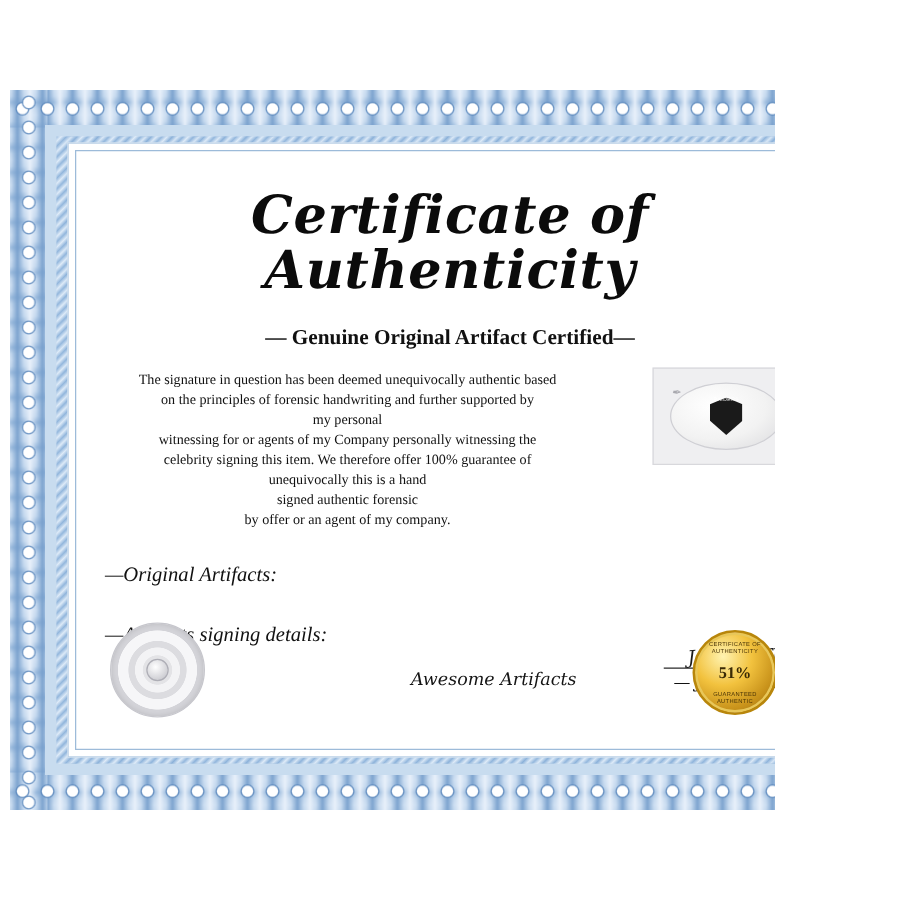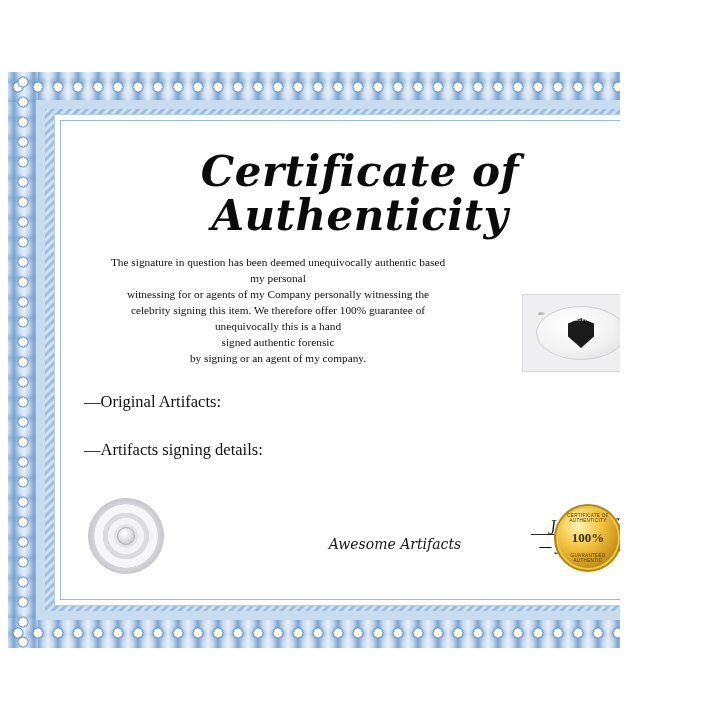--- a/index.html
+++ b/index.html
@@ -199,20 +199,21 @@
     font-style: italic;
     font-size: 9px;
     opacity: 0.7;
   }
 
   .field-line {
     font-family: "Liberation Serif", serif;
     font-size: 16.5px;
     color: #111111;
     margin-left: 0px;
+    font-style: italic;
   }
   .field-original { margin-top: 26px; }
   .field-details { margin-top: 28px; }
 
   
   .footer {
     position: absolute;
     left: 18px;
     right: 14px;
     bottom: 6px;
@@ -346,29 +347,31 @@
     <div class="lace-scallop-left"></div>
     <div class="lace-scallop-right"></div>
     <div class="frame-mid"></div>
     <div class="frame-inner-white"></div>
     <div class="frame-hairline"></div>
 
     <div class="content">
 
       <div class="coa-title">Certificate of Authenticity</div>
 
+      <div class="coa-subtitle">— Genuine Original Artifact Certified—</div>
 
       <div class="body-block">
         <p>The signature in question has been deemed unequivocally authentic based</p>
+        <p>on the principles of  forensic handwriting and further supported by</p>
         <p>my personal</p>
         <p>witnessing for or agents of my Company personally witnessing the</p>
         <p>celebrity signing this item. We therefore offer 100% guarantee of</p>
         <p>unequivocally this is a hand</p>
         <p>signed authentic forensic</p>
-        <p>by signing or an agent of my company.</p>
+        <p>by offer or an agent of my company.</p>
       </div>
 
       <div class="thumb">
         <div class="ball"></div>
         <div class="laces"></div>
         <div class="shield"></div>
         <div class="shield-label">RAIDERS</div>
         <div class="scribble">✒</div>
       </div>
 
@@ -385,21 +388,21 @@
         </div>
 
         <div class="signature-block">
           <div class="signature-script">James Arias</div>
           <div class="signature-rule"></div>
           <div class="signature-name">— James Arias—</div>
         </div>
 
         <div class="gold-seal">
           <div class="seal-top">CERTIFICATE OF AUTHENTICITY</div>
-          <div class="seal-main">100%</div>
+          <div class="seal-main">51%</div>
           <div class="seal-bottom">GUARANTEED AUTHENTIC</div>
         </div>
 
       </div>
 
     </div>
   </div>
 </div>
 
 </body></html>

